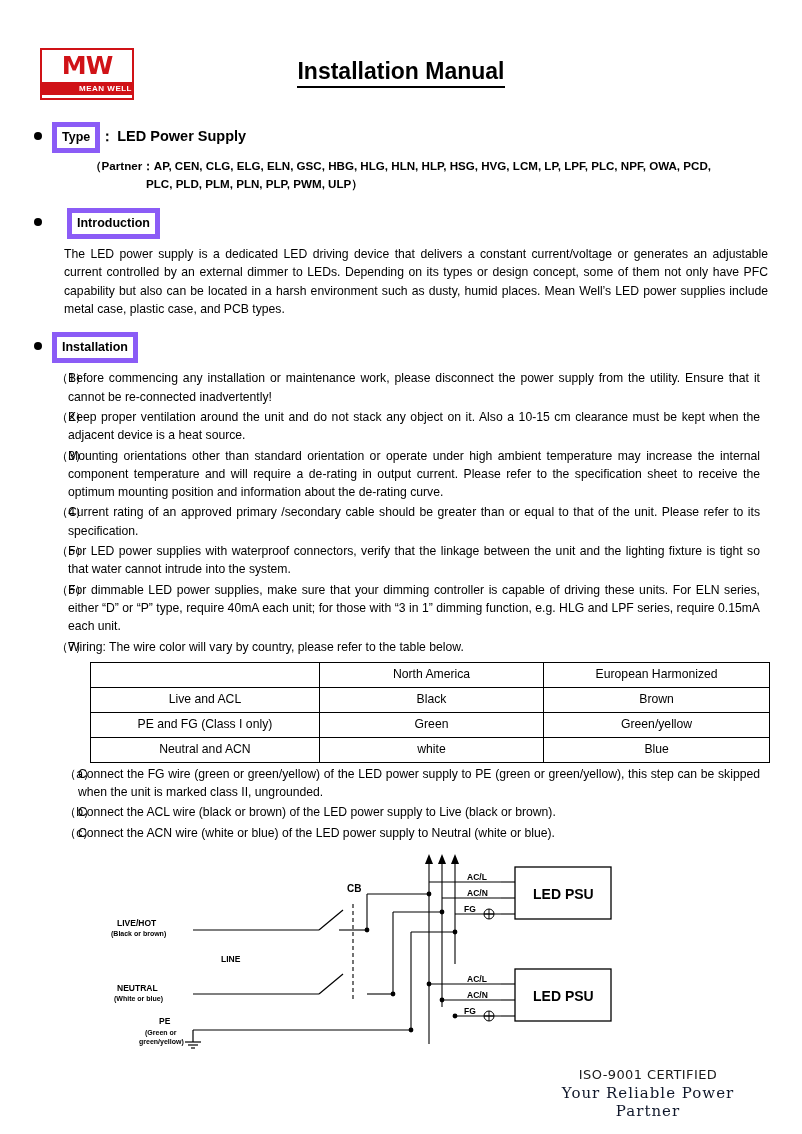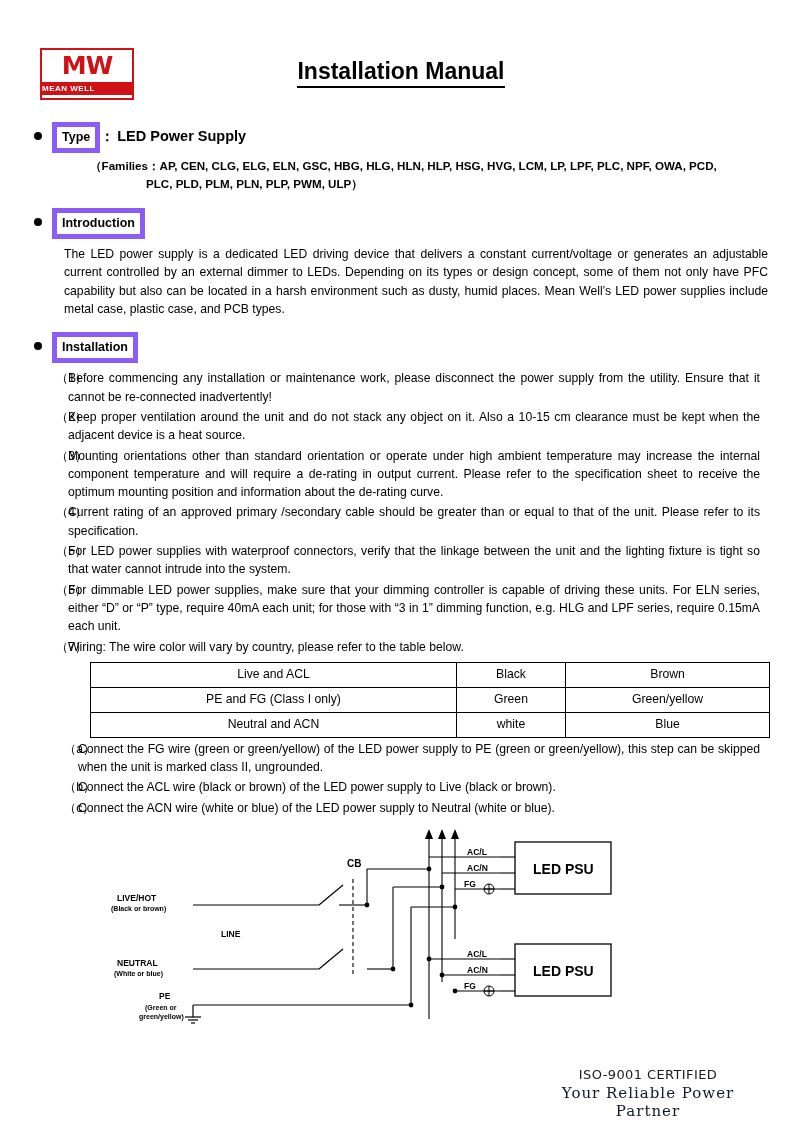--- a/index.html
+++ b/index.html
@@ -52,21 +52,21 @@
     font-family: "DejaVu Sans", sans-serif;
     margin-top: 2px;
   }
   .logo-name {
     background: #d01217;
     color: #ffffff;
     font-size: 8px;
     font-weight: bold;
     letter-spacing: 0.5px;
     width: 100%;
-    text-align: left;
+    text-align: right;
     padding: 2px 0 2px 0;
     margin-top: 2px;
     box-sizing: border-box;
   }
   .doc-title {
     position: absolute;
     left: 0;
     right: 0;
     top: 28px;
     text-align: center;
@@ -239,25 +239,25 @@
 
   <div class="content">
 
     <div class="bullet-row">
       <span class="bullet"></span>
       <span class="type-line">
         <span class="boxlabel">Type</span><span>：</span><span class="type-value">LED Power Supply</span>
       </span>
     </div>
     <div class="families">
-      <span>（</span><span class="fam-lead">Families：</span><span>AP, CEN, CLG, ELG, ELN, GSC, HBG, HLG, HLN, HLP, HSG, HVG, LCM, LP, LPF, PLC, NPF, OWA, PCD,</span>
+      <span>（</span><span class="fam-lead">Partner：</span><span>AP, CEN, CLG, ELG, ELN, GSC, HBG, HLG, HLN, HLP, HSG, HVG, LCM, LP, LPF, PLC, NPF, OWA, PCD,</span>
       <span class="fam-line2"><span>PLC, PLD, PLM, PLN, PLP, PWM, ULP</span><span>）</span></span>
     </div>
 
-    <div class="bullet-row" style="margin-top:16px;">
+    <div class="bullet-row" style="margin-top:16px;gap:15px;">
       <span class="bullet"></span>
       <span class="boxlabel">Introduction</span>
     </div>
     <div class="para">The LED power supply is a dedicated LED driving device that delivers a constant current/voltage or generates an adjustable current controlled by an external dimmer to LEDs. Depending on its types or design concept, some of them not only have PFC capability  but also can  be located  in a  harsh environment  such as  dusty, humid places. Mean Well’s LED power supplies include metal case, plastic case, and PCB types.</div>
 
     <div class="bullet-row" style="margin-top:14px;">
       <span class="bullet"></span>
       <span class="boxlabel">Installation</span>
     </div>
 
@@ -287,20 +287,25 @@
         <span class="itext">For dimmable LED power supplies, make sure that your dimming controller is capable of driving these units. For ELN series, either “D” or “P” type, require 40mA each unit; for those with “3 in 1” dimming function, e.g. HLG and LPF series, require 0.15mA each unit.</span>
       </li>
       <li>
         <span class="num">（7）</span>
         <span class="itext">Wiring: The wire color will vary by country, please refer to the table below.</span>
       </li>
     </ol>
 
     <table class="wire">
       <tbody>
+        <tr>
+          <td class="blank" style="width:230px;"></td>
+          <td style="width:225px;">North America</td>
+          <td style="width:225px;">European Harmonized</td>
+        </tr>
         <tr>
           <td>Live and ACL</td>
           <td>Black</td>
           <td>Brown</td>
         </tr>
         <tr>
           <td>PE and FG (Class I only)</td>
           <td>Green</td>
           <td>Green/yellow</td>
         </tr>

